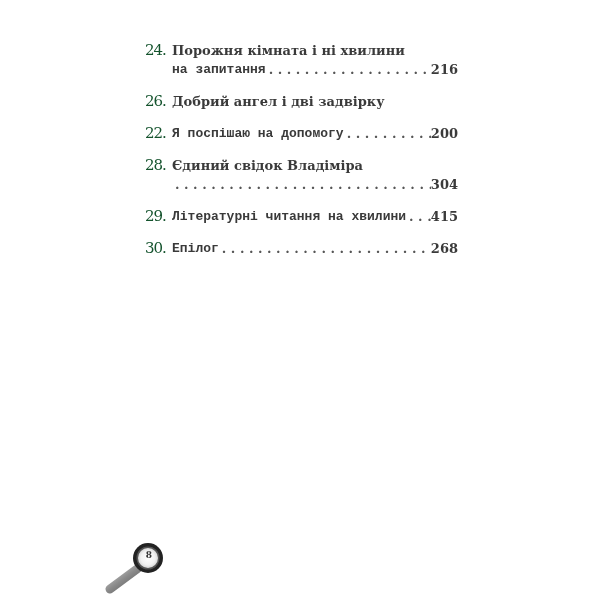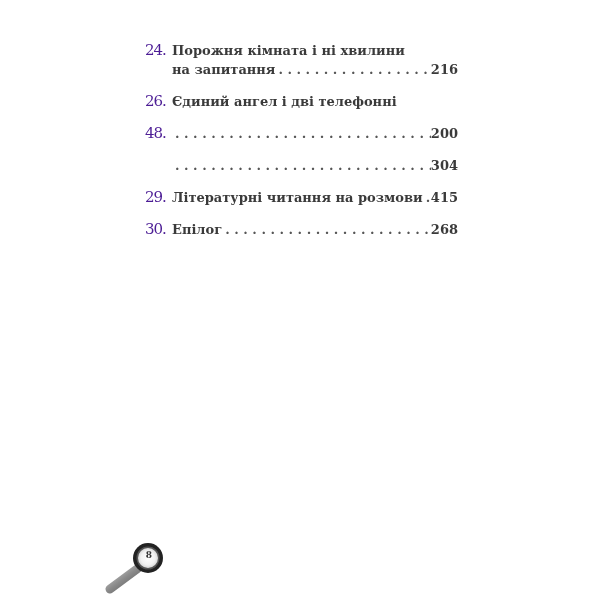--- a/index.html
+++ b/index.html
@@ -8,25 +8,25 @@
     .toc { position: absolute; left: 145px; top: 41px; width: 313px; }
     .entry { position: relative; margin-bottom: 13px; }
     .line {
       position: relative; height: 19px; line-height: 19px;
       font-family: "DejaVu Serif", serif; font-weight: bold;
       font-size: 13px; color: #3a3a3a; white-space: nowrap;
     }
     .num {
       position: absolute; left: 0; top: 0;
       font-family: "DejaVu Serif", serif; font-weight: normal;
-      font-size: 15px; color: #4c1d95; letter-spacing: -1px;
+      font-size: 15px; color: #14532d; letter-spacing: -1px;
     }
     .text { position: absolute; left: 27px; top: 0; }
     .lead { display: flex; position: absolute; left: 27px; right: 0; top: 0; }
-    .lead .t { flex: 0 0 auto; }
+    .lead .t { flex: 0 0 auto; font-family: Liberation Mono, monospace; }
     .lead .dots {
       flex: 1 1 auto; overflow: hidden; white-space: nowrap;
       color: #555; letter-spacing: 2.4px; padding: 0 3px;
     }
     .lead .dots::before {
       content: ". . . . . . . . . . . . . . . . . . . . . . . . . . . . . . . . . . . . . . . . . . . . . . . . . . .";
       letter-spacing: 0;
     }
     .lead .pg { flex: 0 0 auto; text-align: right; }
     .magnifier { position: absolute; left: 100px; top: 535px; width: 70px; height: 60px; }
@@ -52,48 +52,53 @@
           <span class="dots"></span>
           <span class="pg">216</span>
         </div>
       </div>
     </div>
 
 
     <div class="entry">
       <div class="line">
         <span class="num">26.</span>
-        <span class="text">Єдиний ангел і дві телефонні</span>
+        <span class="text">Добрий ангел і дві задвірку</span>
       </div>
     </div>
 
     <div class="entry">
       <div class="line">
-        <span class="num">48.</span>
+        <span class="num">22.</span>
         <div class="lead">
+          <span class="t">Я поспішаю на допомогу</span>
           <span class="dots"></span>
           <span class="pg">200</span>
         </div>
       </div>
     </div>
 
     <div class="entry">
+      <div class="line">
+        <span class="num">28.</span>
+        <span class="text">Єдиний свідок Владіміра</span>
+      </div>
       <div class="line">
         <div class="lead">
           <span class="dots"></span>
           <span class="pg">304</span>
         </div>
       </div>
     </div>
 
     <div class="entry">
       <div class="line">
         <span class="num">29.</span>
         <div class="lead">
-          <span class="t">Літературні читання на розмови</span>
+          <span class="t">Літературні читання на хвилини</span>
           <span class="dots"></span>
           <span class="pg">415</span>
         </div>
       </div>
     </div>
 
     <div class="entry">
       <div class="line">
         <span class="num">30.</span>
         <div class="lead">

